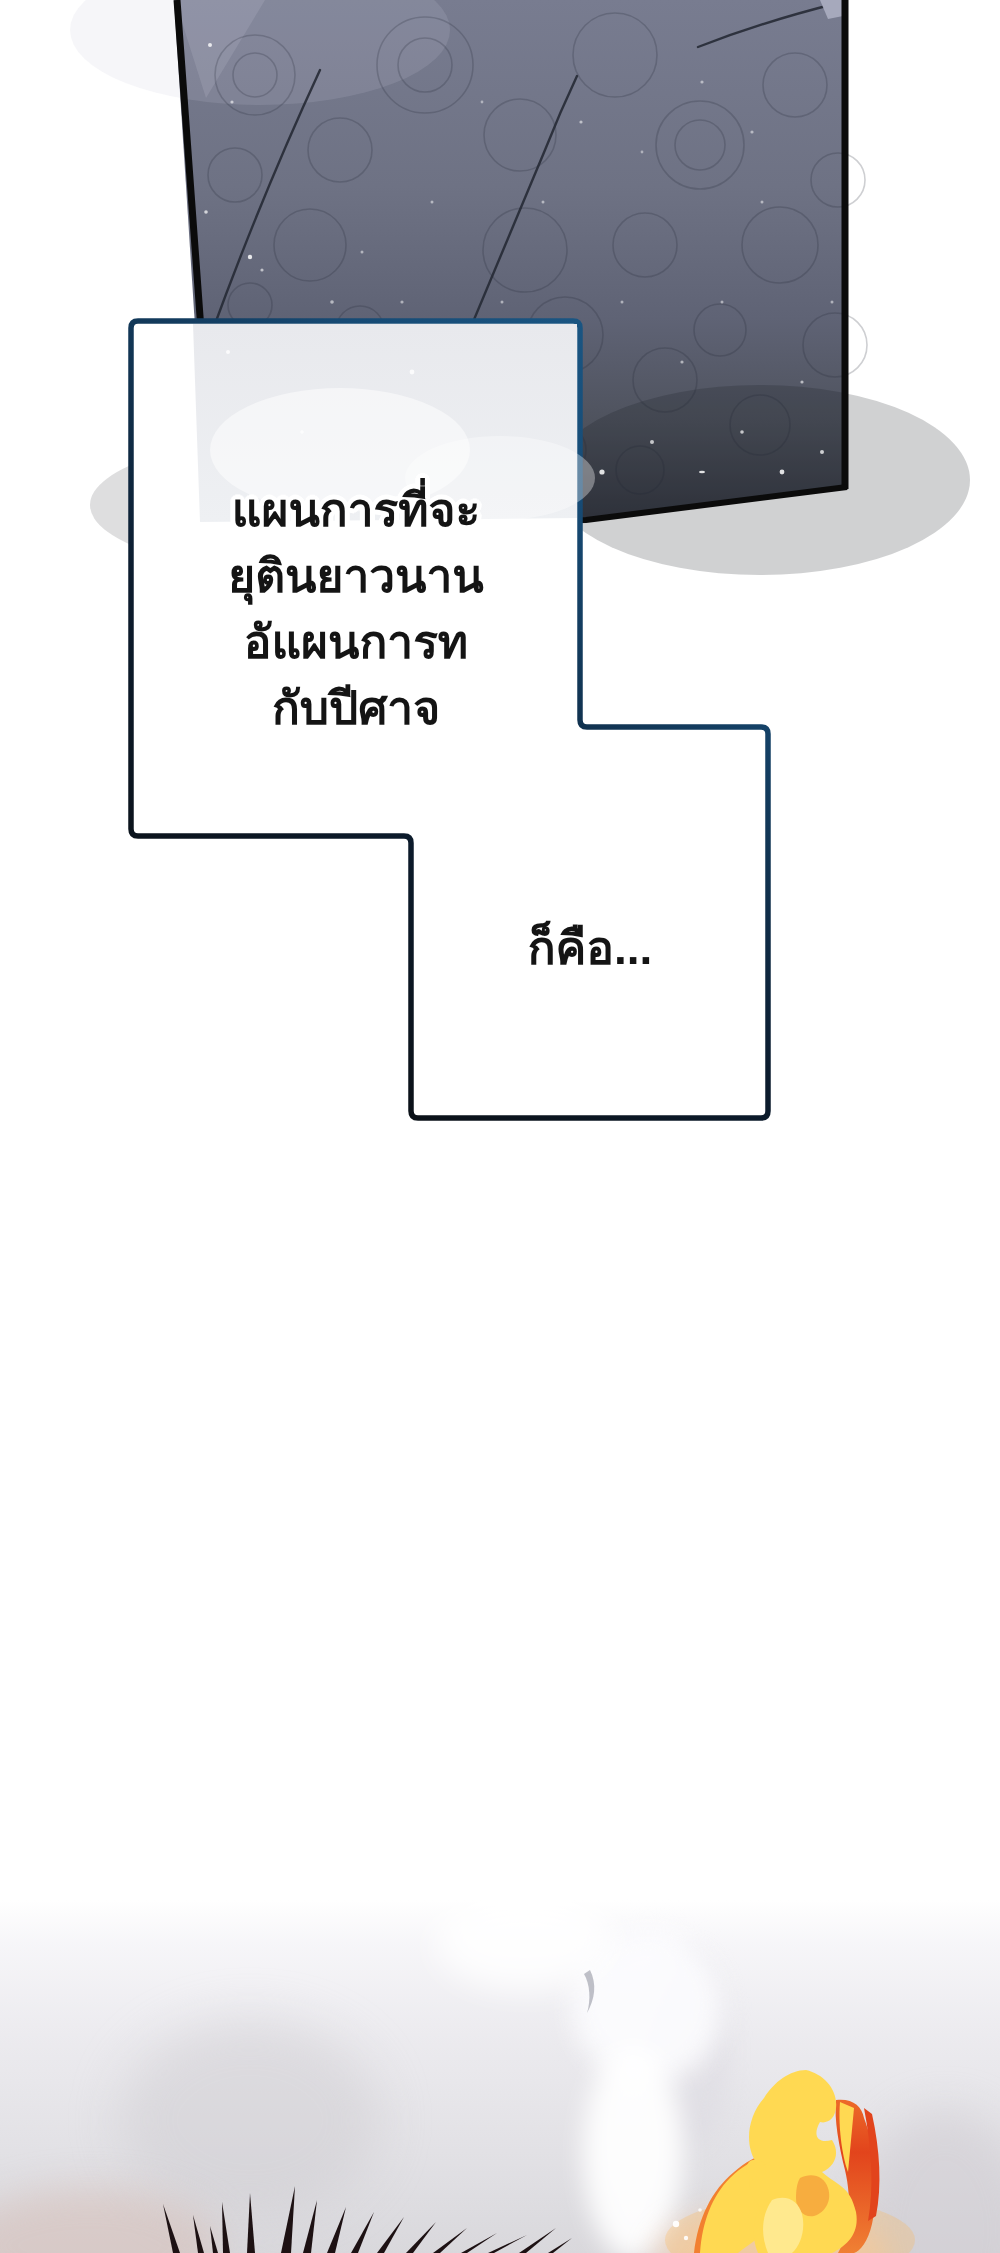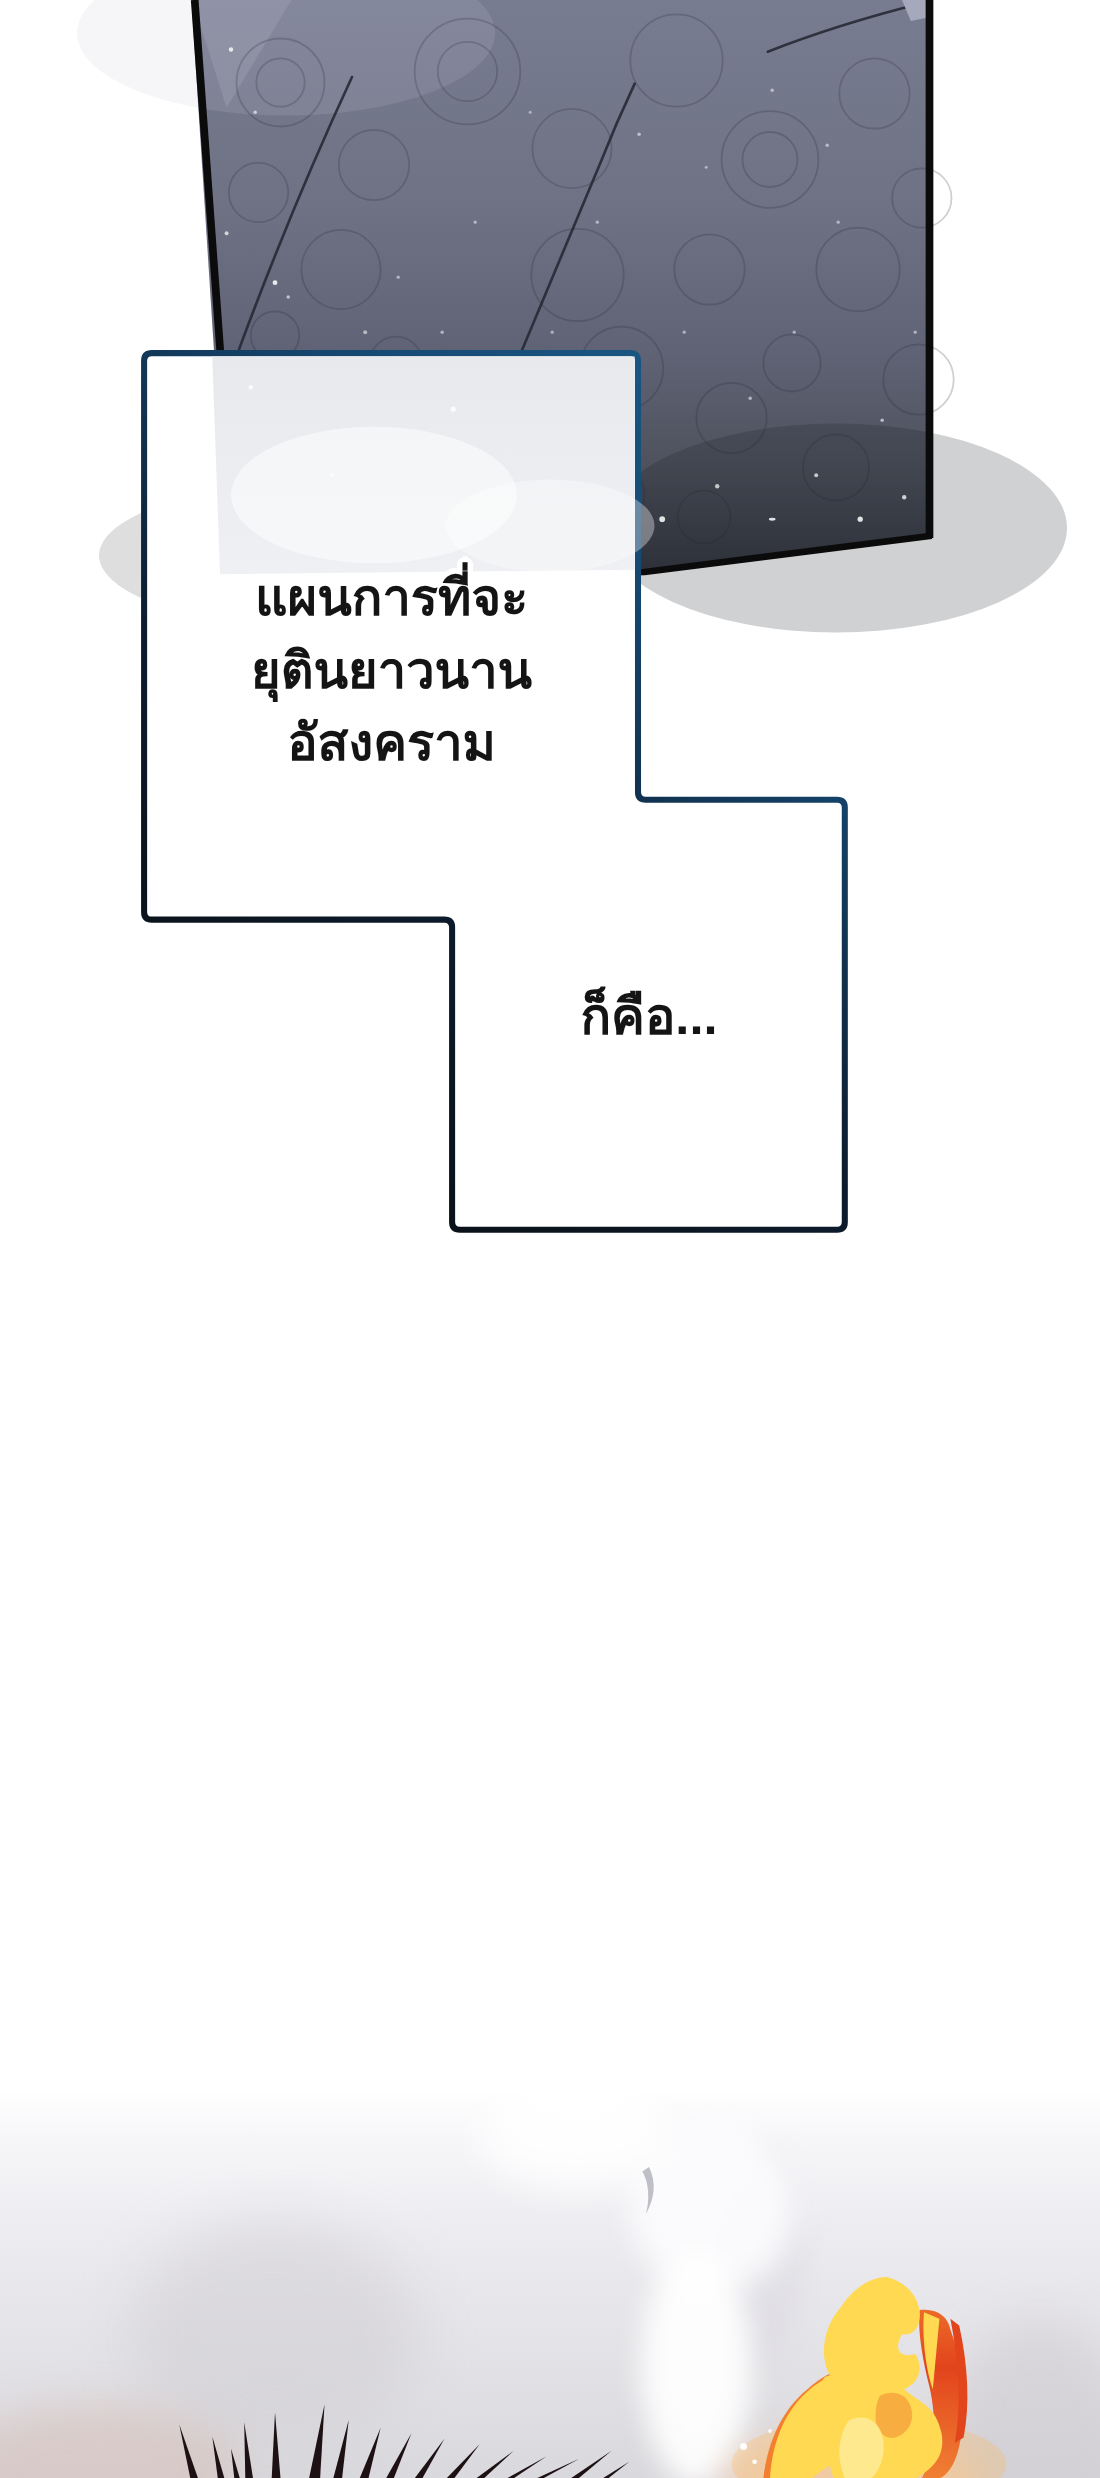--- a/index.html
+++ b/index.html
@@ -8,21 +8,21 @@
     font-family:"Liberation Sans","DejaVu Sans",sans-serif;
   }
   .abs{position:absolute;}
   svg{display:block;}
   
   .bubble-text{
     position:absolute;display:flex;flex-direction:column;align-items:center;justify-content:center;
     text-align:center;font-weight:bold;color:#141414;pointer-events:none;
   }
   #b1text{left:131px;top:321px;width:450px;height:514px;font-size:46px;line-height:66px;padding-top:16px;box-sizing:border-box;}
-  #b2text{left:412px;top:728px;width:356px;height:390px;font-size:46px;}
+  #b2text{left:412px;top:752px;width:356px;height:390px;font-size:46px;}
   .outlined{
     text-shadow:
       3px 3px 0 #fff,-3px 3px 0 #fff,3px -3px 0 #fff,-3px -3px 0 #fff,
       5px 0 0 #fff,-5px 0 0 #fff,0 5px 0 #fff,0 -5px 0 #fff,
       4px 2px 0 #fff,-4px 2px 0 #fff,4px -2px 0 #fff,-4px -2px 0 #fff,
       2px 4px 0 #fff,-2px 4px 0 #fff,2px -4px 0 #fff,-2px -4px 0 #fff;
     margin-top: 45px;
   }
   
   .mist{
@@ -248,19 +248,20 @@
         <circle cx="676" cy="2224" r="3.2" opacity=".95"></circle>
         <circle cx="686" cy="2238" r="2.2" opacity=".9"></circle>
         <circle cx="700" cy="2210" r="1.8" opacity=".8"></circle>
       </g>
     </g>
   </svg>
 
   <div class="bubble-text" id="b1text">
     <span class="outlined">แผนการที่จะ</span>
     <span>ยุตินยาวนาน</span>
-    <span>อัสงคราม</span>
+    <span>อัแผนการท</span>
+    <span>กับปีศาจ</span>
   </div>
   <div class="bubble-text" id="b2text">
     <span>ก็คือ...</span>
   </div>
 
 </div>
 
 </body></html>

